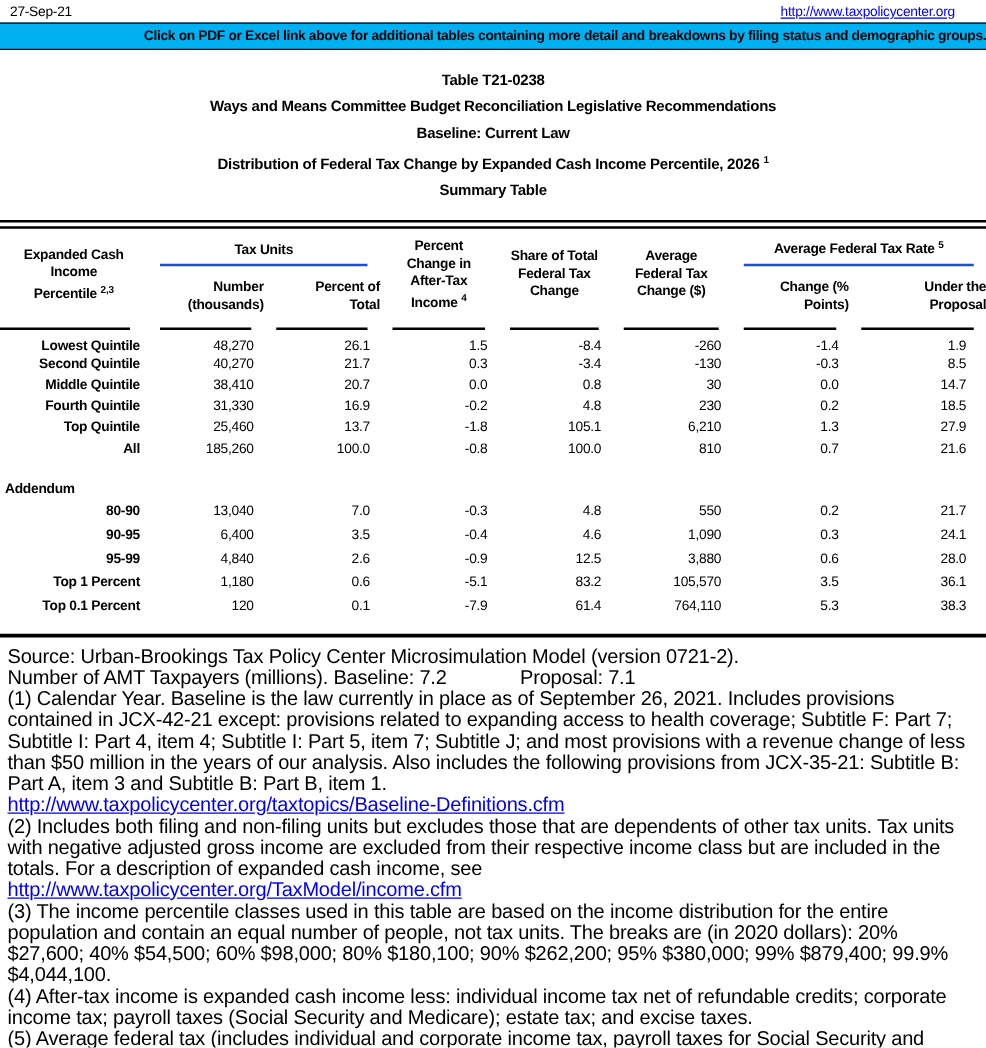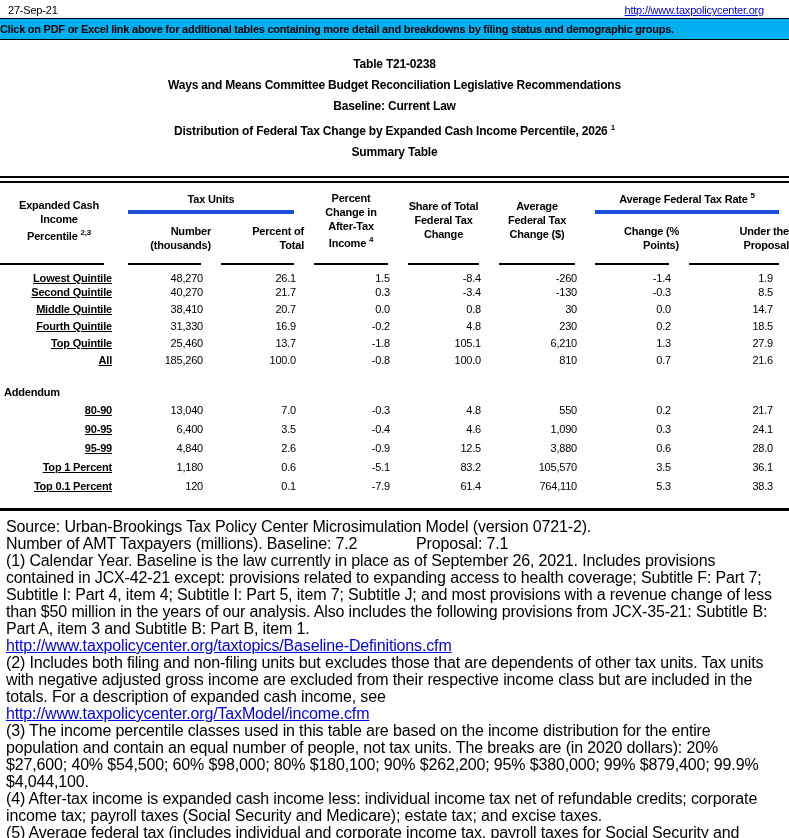--- a/index.html
+++ b/index.html
@@ -14,46 +14,46 @@
   
   .topbar { display: flex; align-items: flex-end; padding: 3px 25px 2px 8px; font-size: 11px; height: 18px; }
   .topbar .date { width: 132px; }
   .topbar .status { font-weight: bold; flex: 1; }
   .topbar .toplink { margin-left: auto; }
   a.lnk { color: #0000EE; text-decoration: underline; }
 
   
   .banner {
     background: #00B0F0; border-top: 1px solid #000; border-bottom: 1px solid #000;
-    height: 22px; line-height: 20px; text-align: left;
+    height: 22px; line-height: 20px; text-align: right;
     font-size: 11px; font-weight: bold; letter-spacing: -0.25px;
   }
 
   
   .titles { margin-top: 14px; text-align: center; font-weight: bold; font-size: 12px; line-height: 21px; }
   .titles sup { font-size: 8px; }
 
   
   .tablewrap { margin-top: 13px; }
   .double-rule { height: 7px; border-top: 2px solid #000; border-bottom: 2px solid #000; }
   table { width: 789px; border-collapse: collapse; table-layout: fixed; font-size: 11px; }
   thead th { font-weight: bold; text-align: center; position: relative; line-height: 14px; }
   tr.hr1 th.spanner { height: 34px; vertical-align: bottom; padding-bottom: 5px; }
-  tr.hr1 th.spanner .uline { display: block; border-bottom: 4px solid #1d4ed8; padding: 6px 2px 4px 2px; margin: 0 10px; }
+  tr.hr1 th.spanner .uline { display: block; border-bottom: 2px solid #1d4ed8; padding: 6px 2px 4px 2px; margin: 0 10px; }
   tr.hr2 th { height: 46px; vertical-align: middle; padding-bottom: 8px; text-align: right; }
   th.rowspan2 { vertical-align: middle; padding-bottom: 8px; }
   th.colhead::after { content: ""; position: absolute; left: 10px; right: 10px; bottom: 0; border-bottom: 2px solid #000; }
   th.stub-head::after { left: 0; right: 14px; }
   thead sup { font-size: 8px; }
 
   tbody td, tbody th { font-size: 11px; padding: 0 8px 0 0; }
   tbody tr.t-row { height: 17px; }
   tbody tr.a-row { height: 19px; }
   tbody td.num { text-align: right; }
-  tbody th.stub { text-align: right; font-weight: bold; padding-right: 6px; text-decoration: underline; }
+  tbody th.stub { text-align: right; font-weight: bold; padding-right: 6px; }
   tbody td:last-child { padding-right: 16px; }
   tr.spacer-row { height: 15px; }
   tr.first-row td, tr.first-row th { padding-top: 7px; }
   td.addendum { text-align: left; font-weight: bold; padding-left: 4px; }
   .bottom-rule { border-top: 3px solid #000; margin-top: 12px; }
 
   
   .footnotes { padding: 7px 6px 0 6px; font-size: 16px; line-height: 17px; letter-spacing: -0.15px; }
   .footnotes p { margin: 0; }
   .amt-line { position: relative; }

